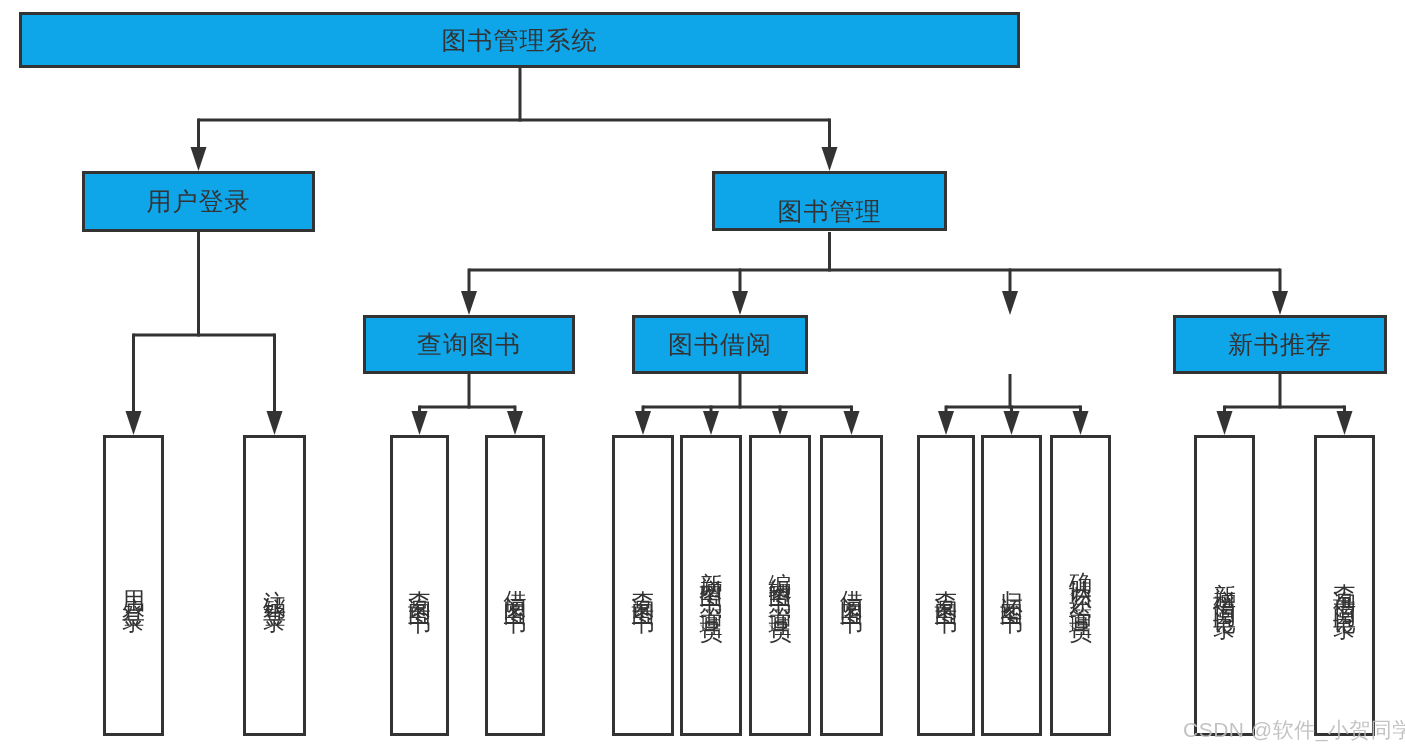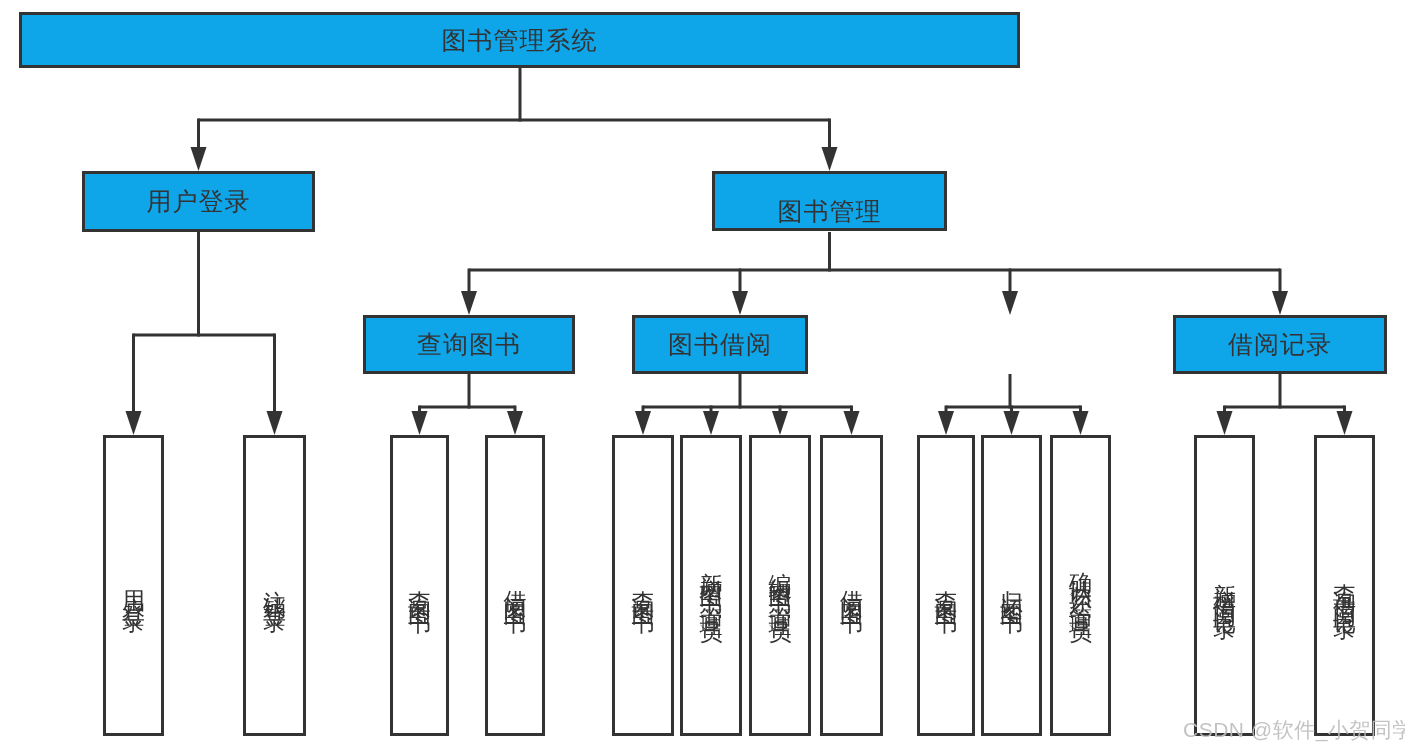--- a/index.html
+++ b/index.html
@@ -139,21 +139,21 @@
     <span>图书管理</span>
   </div>
 
   <div class="hbox" style="left:363px; top:315px; width:212px; height:59px;">
     <span>查询图书</span>
   </div>
   <div class="hbox" style="left:632px; top:315px; width:176px; height:59px;">
     <span>图书借阅</span>
   </div>
   <div class="hbox" style="left:1173px; top:315px; width:214px; height:59px;">
-    <span>借阅记录</span>
+    <span>新书推荐</span>
   </div>
 
   <div class="vbox" style="left:103px; top:435px; width:61px; height:301px;">
     <span class="vtext">用户登录</span>
   </div>
   <div class="vbox" style="left:243px; top:435px; width:63px; height:301px;">
     <span class="vtext">注销登录</span>
   </div>
 
   <div class="vbox" style="left:390px; top:435px; width:59px; height:301px;">

